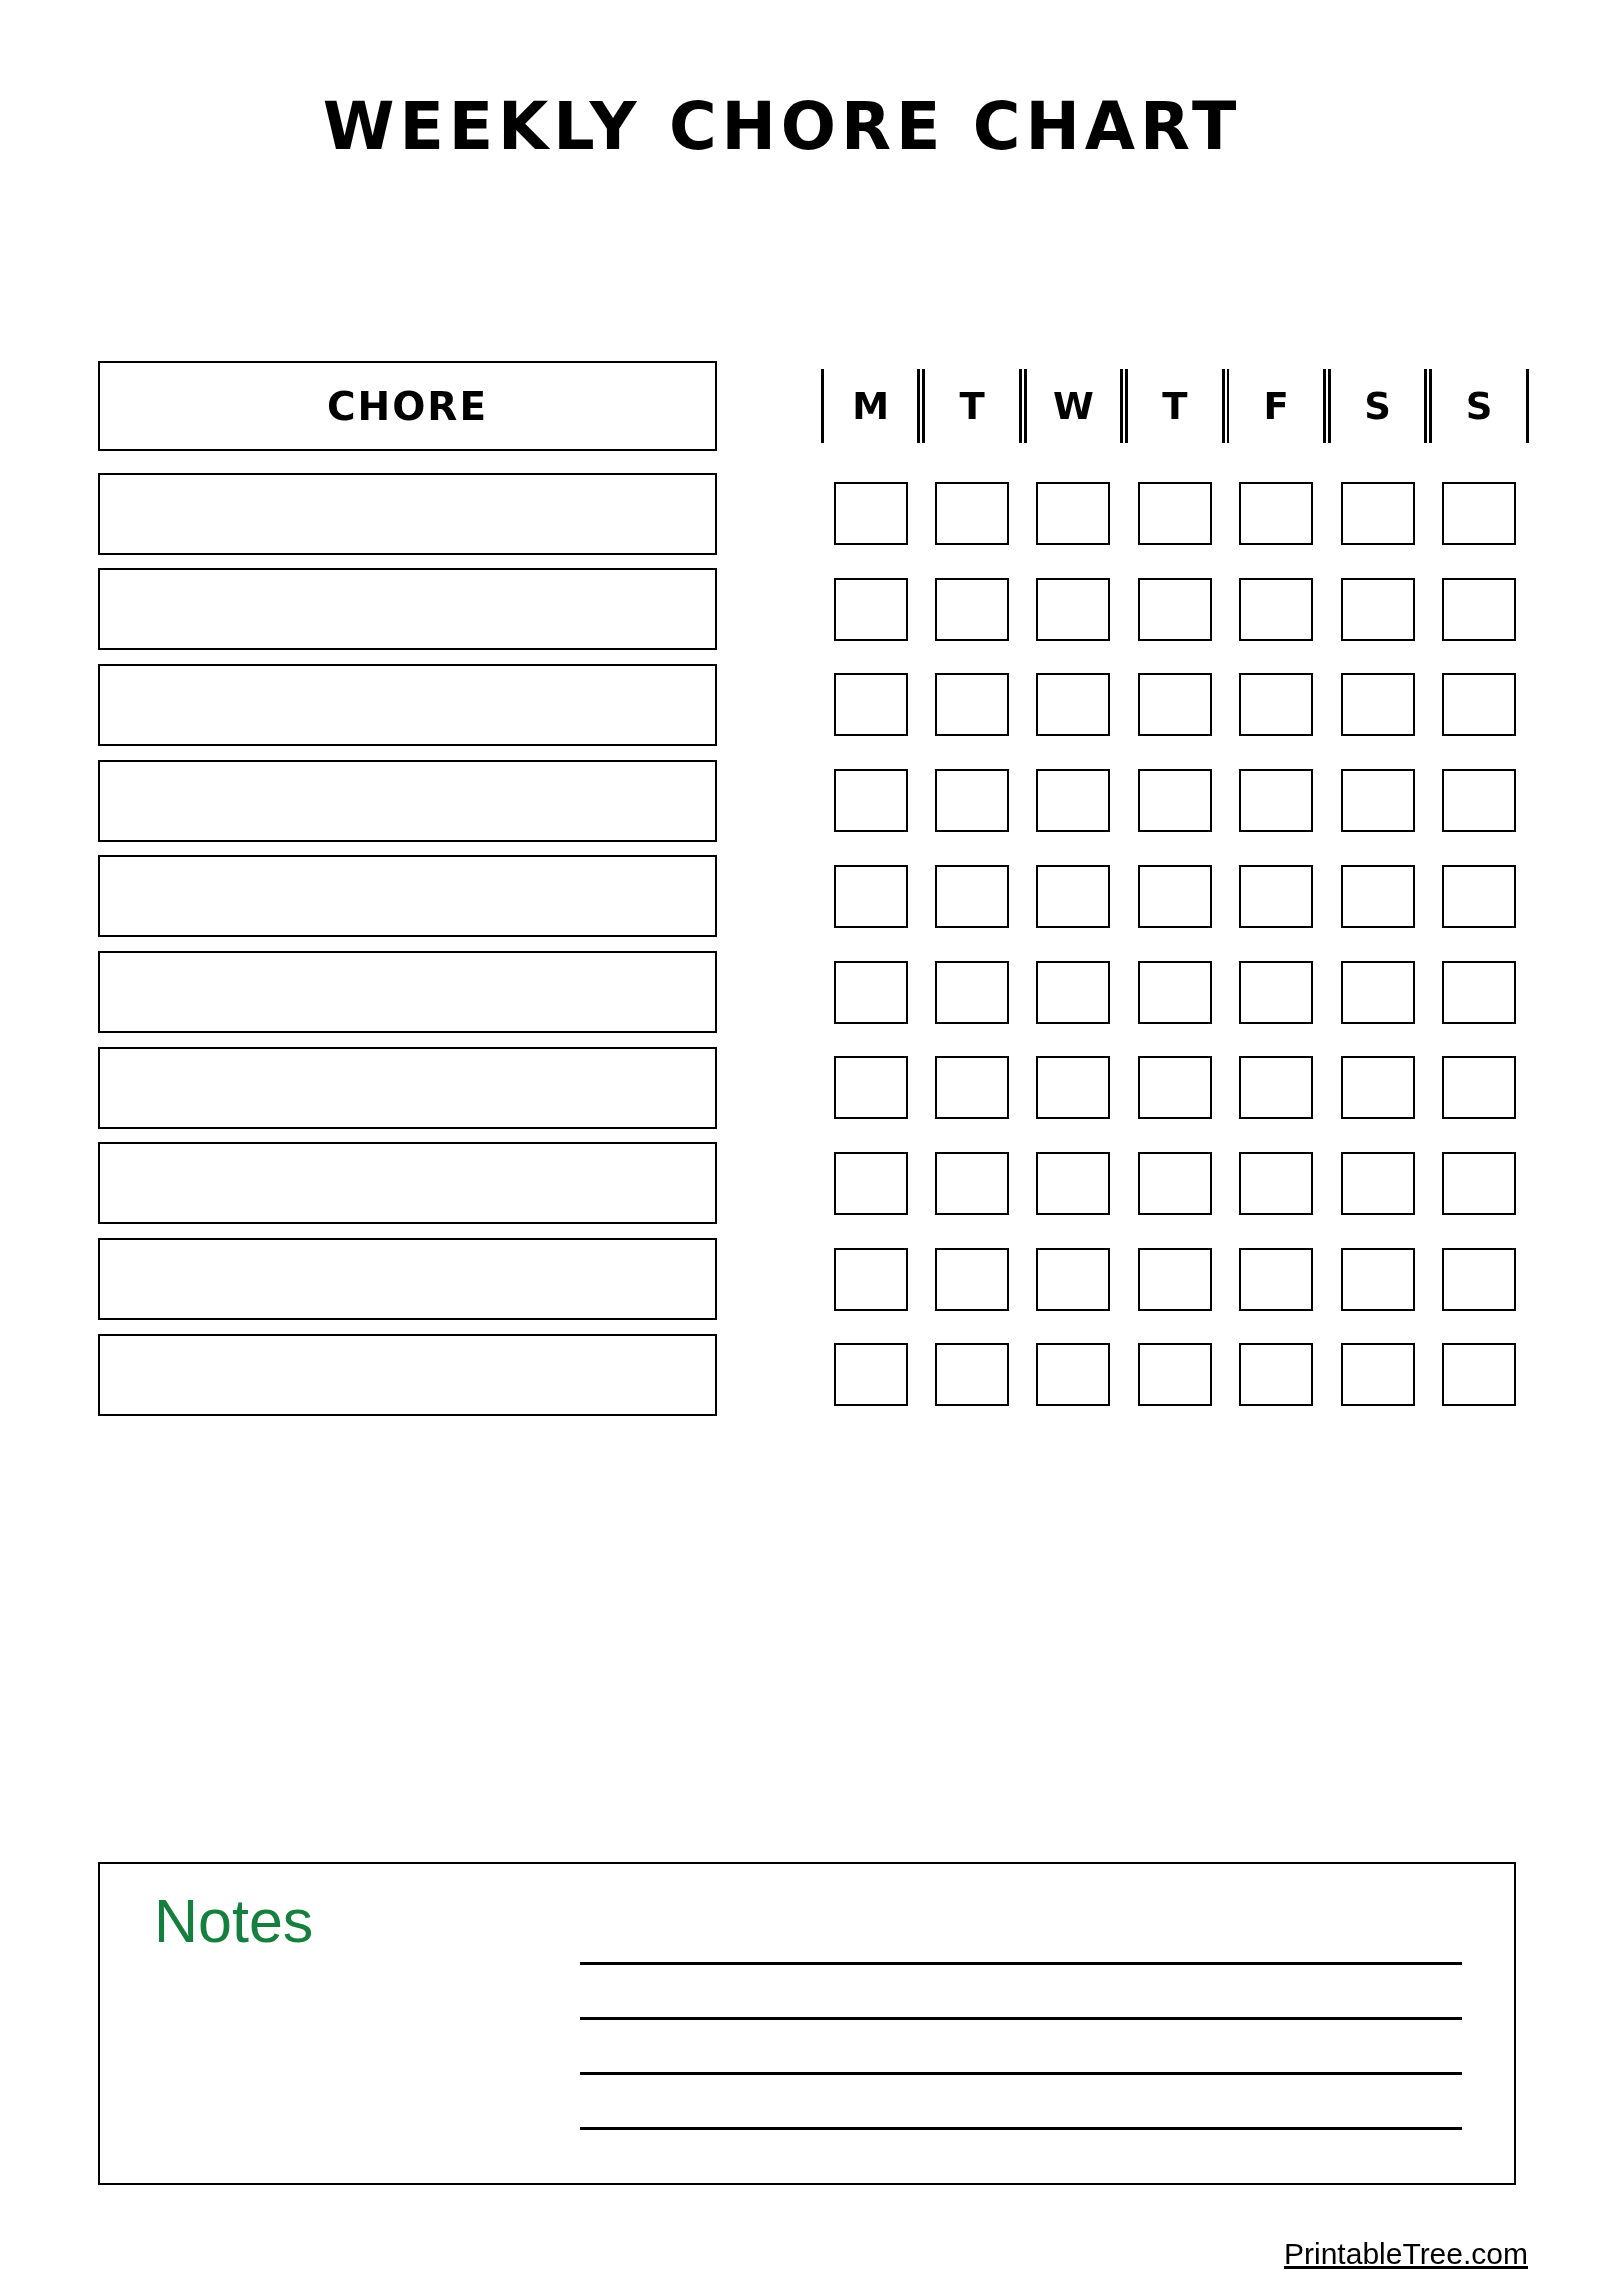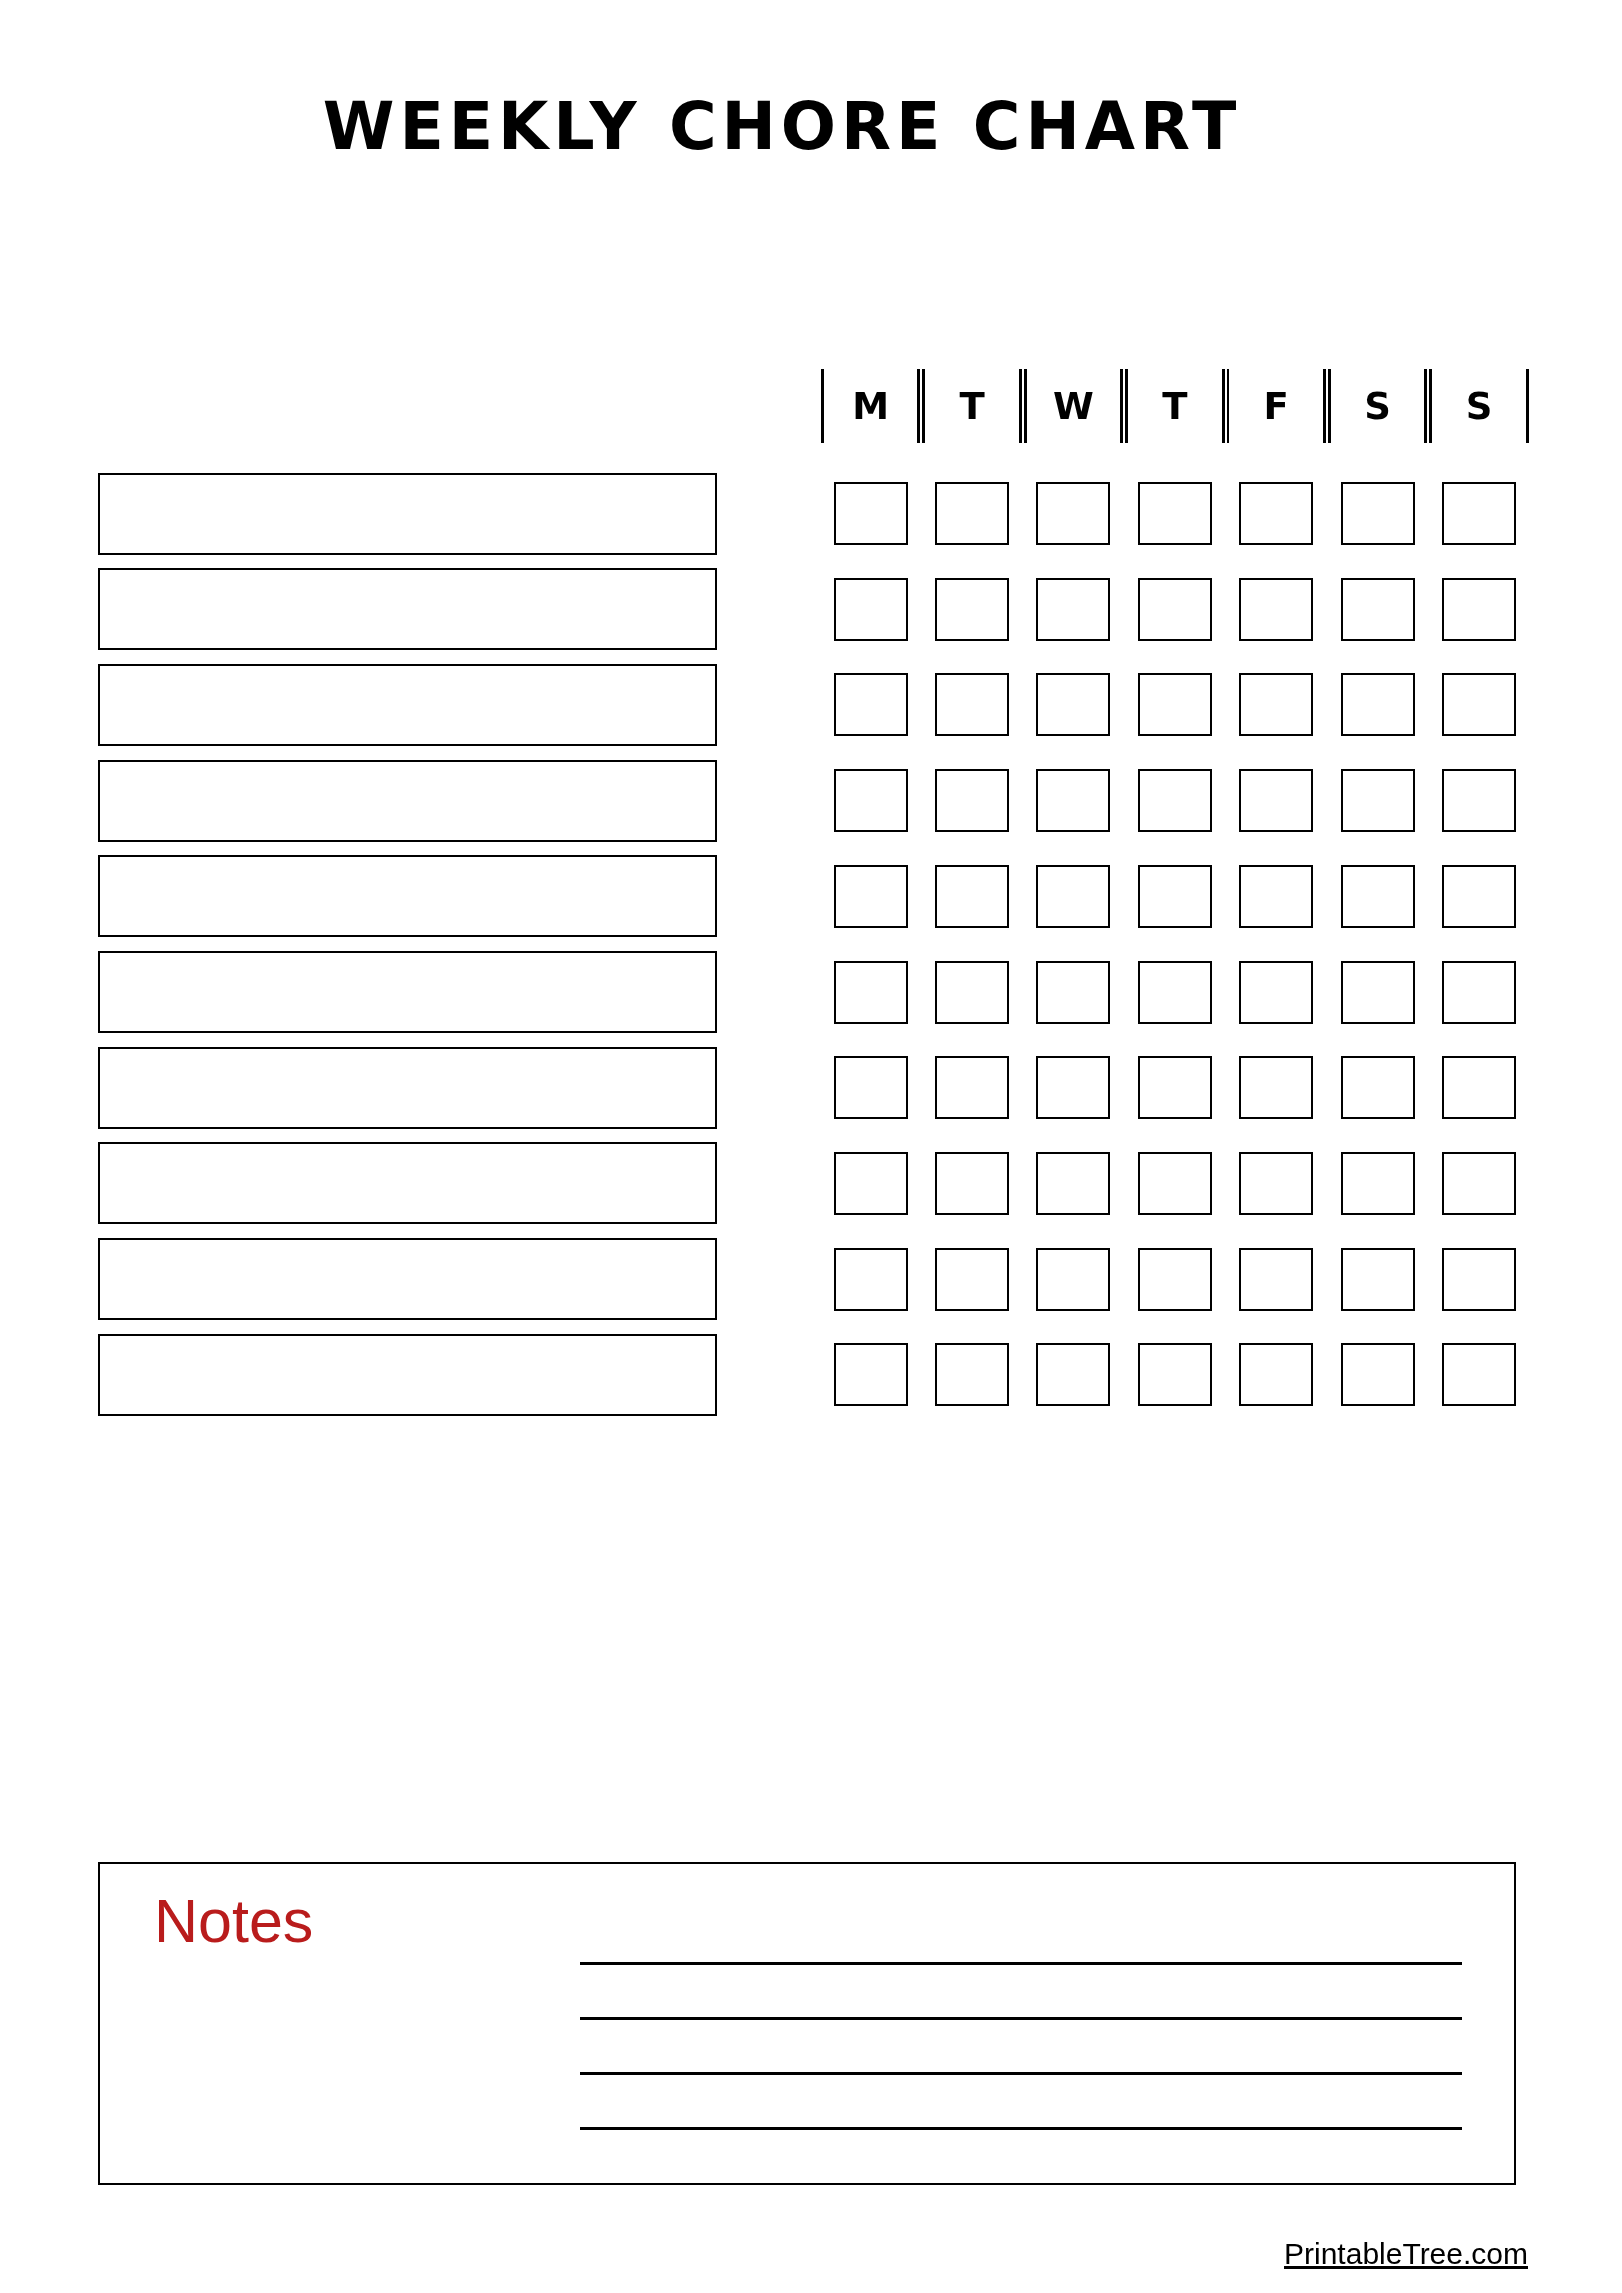--- a/index.html
+++ b/index.html
@@ -128,21 +128,21 @@
     box-sizing: border-box;
     background: #fff;
   }
   .notes-label {
     position: absolute;
     left: 54px;
     top: 27.4px;
     font-family: "Liberation Sans", sans-serif;
     font-size: 61px;
     line-height: 1;
-    color: #b91c1c;
+    color: #15803d;
   }
   .notes-lines {
     position: absolute;
     left: 480px;
     top: 98px;
     width: 882px;
   }
   .notes-line {
     height: 2.9px;
     background: #000;
@@ -166,20 +166,21 @@
 </head>
 <body>
 
 <div class="page">
 
   <div class="title">WEEKLY CHORE CHART</div>
 
   <div class="chart">
 
     <div class="row header-row">
+      <div class="chore-cell">CHORE</div>
       <div class="days">
         <div class="day-head">M</div>
         <div class="day-head">T</div>
         <div class="day-head">W</div>
         <div class="day-head">T</div>
         <div class="day-head">F</div>
         <div class="day-head">S</div>
         <div class="day-head">S</div>
       </div>
     </div>

